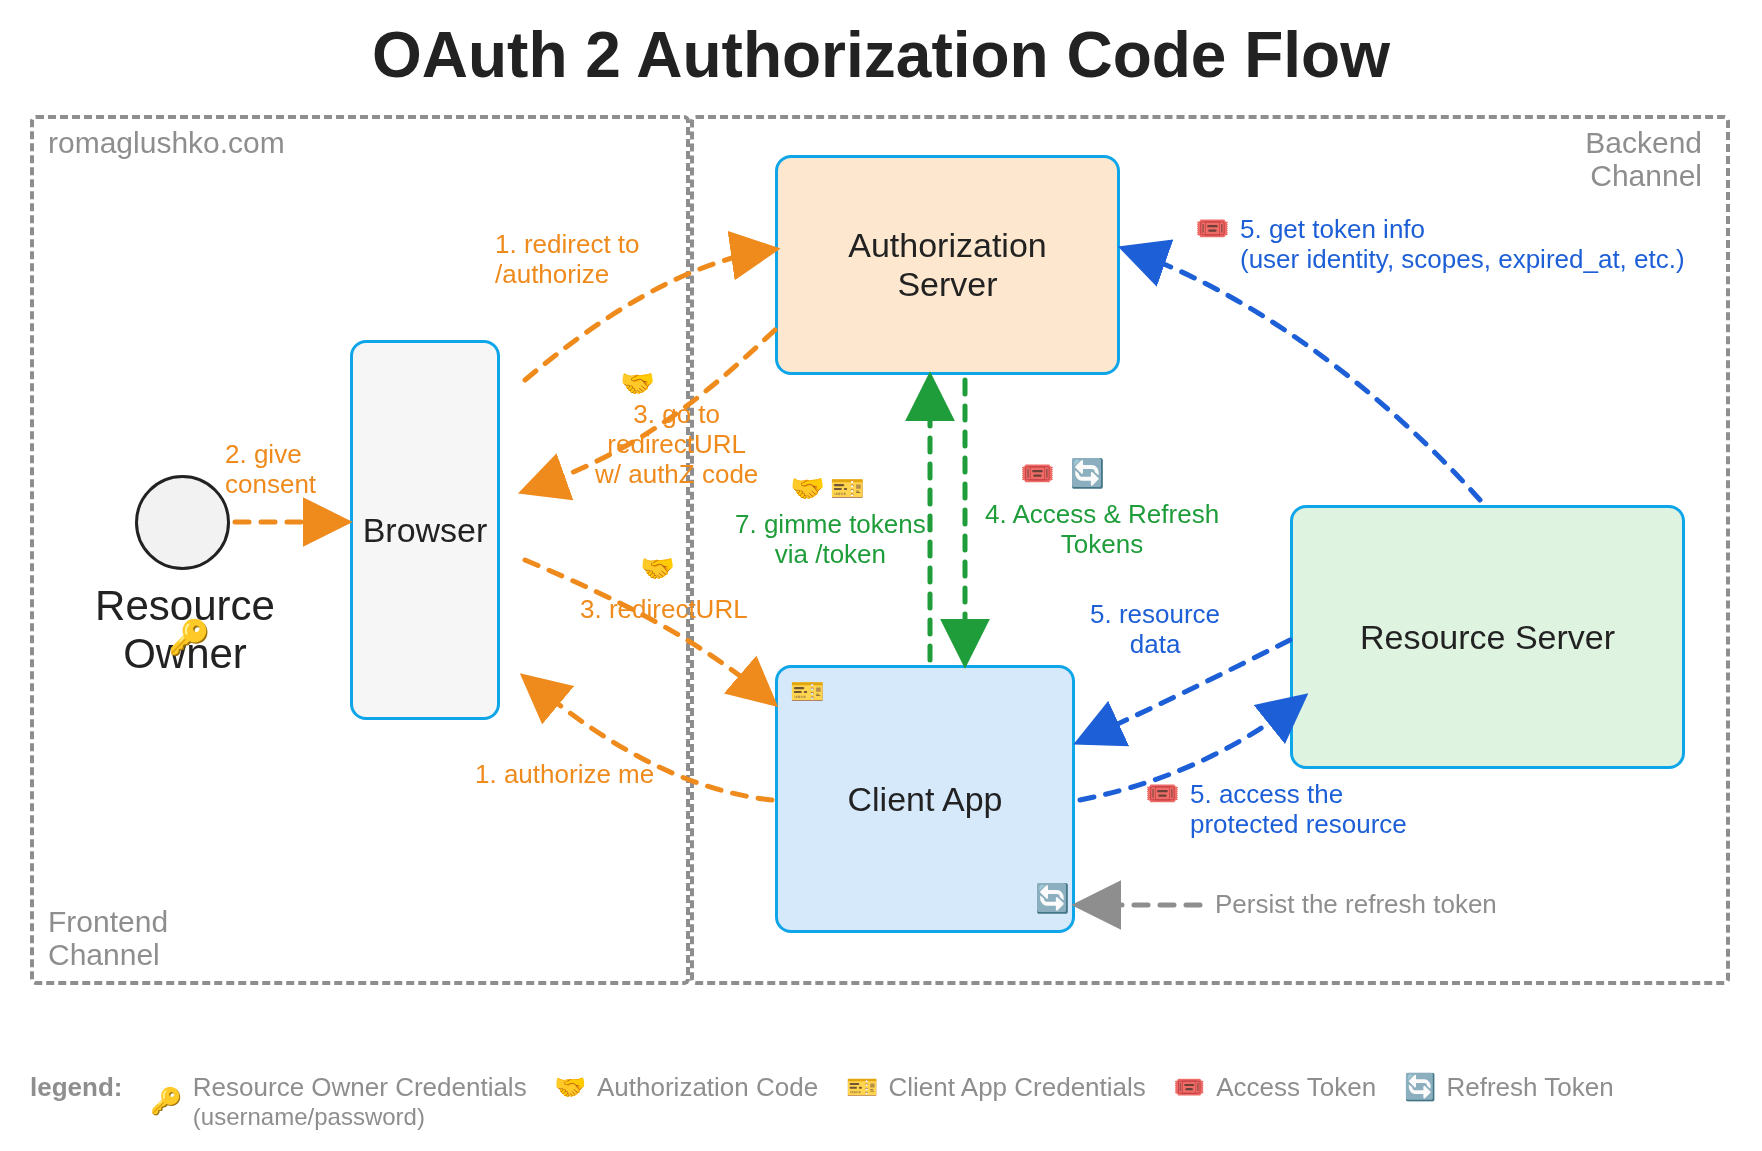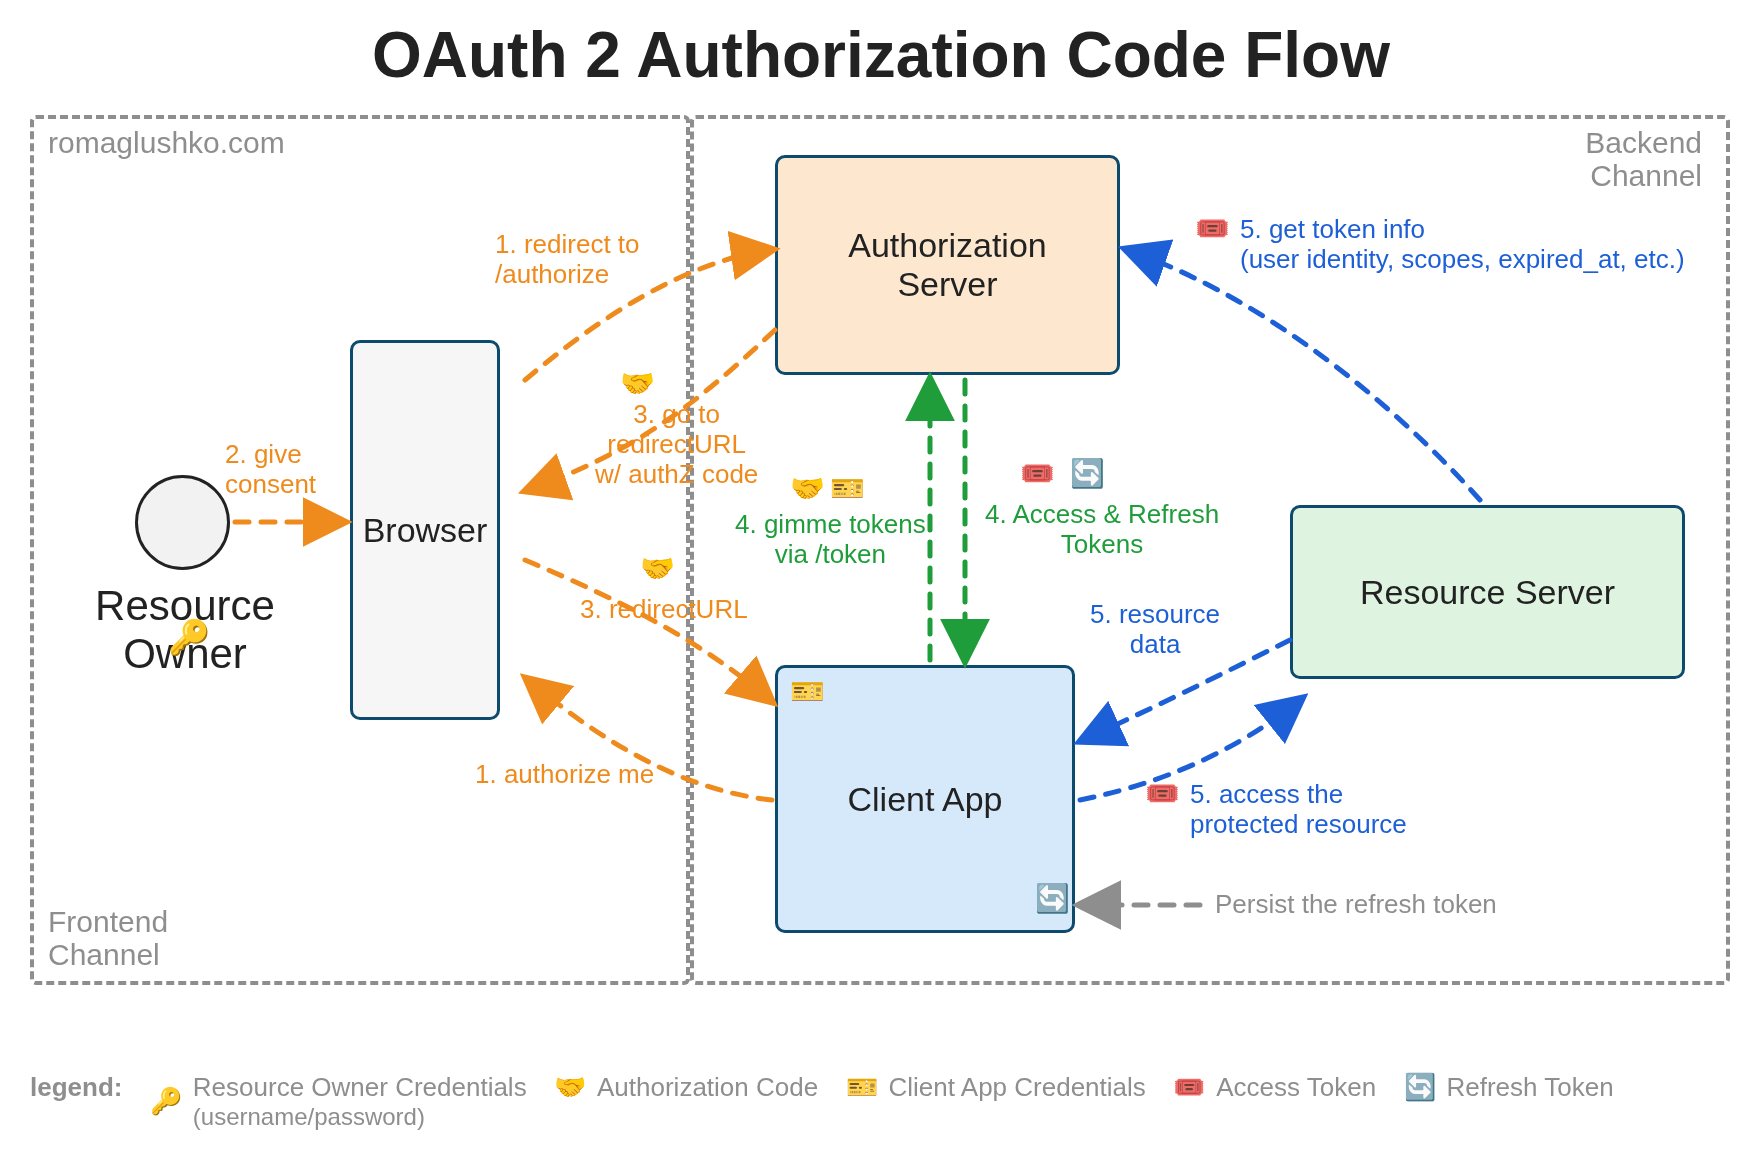--- a/index.html
+++ b/index.html
@@ -1,20 +1,20 @@
 <!DOCTYPE html>
 <html><head>
 <meta charset="utf-8">
 <style>
   html,body{margin:0;padding:0;background:#fff;font-family:"Comic Sans MS","Comic Sans",cursive,sans-serif;}
   .stage{position:relative;width:1762px;height:1151px;margin:0 auto;}
   .title{position:absolute;left:0;right:0;top:18px;text-align:center;font-size:64px;font-weight:700;color:#222;}
   .channel{position:absolute;border:4px dashed #8e8e8e;border-radius:6px;box-sizing:border-box;}
   .channel-label{position:absolute;font-size:30px;color:#8e8e8e;line-height:1.1;}
-  .box{position:absolute;border:3px solid #0c4a6e;border-radius:10px;box-sizing:border-box;display:flex;align-items:center;justify-content:center;font-size:34px;color:#222;text-align:center;padding:8px;}
+  .box{position:absolute;border:3px solid #0ea5e9;border-radius:16px;box-sizing:border-box;display:flex;align-items:center;justify-content:center;font-size:34px;color:#222;text-align:center;padding:8px;}
   .circle{position:absolute;border:3px solid #222;border-radius:50%;background:#f2f2f2;box-sizing:border-box;}
   .actor-label{position:absolute;font-size:42px;color:#222;text-align:center;width:260px;}
   .emoji{position:absolute;font-size:34px;line-height:1;}
   .emoji.small{font-size:28px;}
   .lbl{position:absolute;font-size:26px;line-height:1.15;white-space:nowrap;}
   .lbl.wrap{white-space:normal;}
   .c-orange{color:#ef8a1c;}
   .c-green{color:#1f9d3a;}
   .c-blue{color:#1d5fd6;}
   .c-gray{color:#8e8e8e;}
@@ -51,21 +51,21 @@
   <div class="box" style="left:775px;top:155px;width:345px;height:220px;background:#fde8cf;white-space:pre;">
     <span>Authorization
 Server</span>
   </div>
 
   <div class="box" style="left:775px;top:665px;width:300px;height:268px;background:#d6e9fb;">
     <span>Client App</span>
   </div>
   <div class="emoji small" style="left:790px;top:678px;">🎫</div>
 
-  <div class="box" style="left:1290px;top:505px;width:395px;height:174px;background:#dff3e1;">
+  <div class="box" style="left:1290px;top:505px;width:395px;height:264px;background:#dff3e1;">
     <span>Resource Server</span>
   </div>
 
   <svg class="layer" xmlns="http://www.w3.org/2000/svg">
     <defs>
       <marker id="arr-orange" viewBox="0 0 14 14" refX="11" refY="7" markerWidth="10" markerHeight="10" orient="auto">
         <path d="M0,0 L14,7 L0,14 Z" fill="#ef8a1c"></path>
       </marker>
       <marker id="arr-green" viewBox="0 0 14 14" refX="11" refY="7" markerWidth="10" markerHeight="10" orient="auto">
         <path d="M0,0 L14,7 L0,14 Z" fill="#1f9d3a"></path>
@@ -108,21 +108,21 @@
   <div class="lbl c-orange wrap" style="left:225px;top:440px;white-space:pre;">2. give
 consent</div>
   <div class="lbl c-orange wrap" style="left:595px;top:400px;white-space:pre;text-align:center;">3. go to
 redirectURL
 w/ authZ code</div>
   <div class="emoji small" style="left:620px;top:370px;">🤝</div>
   <div class="lbl c-orange" style="left:580px;top:595px;">3. redirectURL</div>
   <div class="emoji small" style="left:640px;top:555px;">🤝</div>
   <div class="lbl c-orange" style="left:475px;top:760px;">1. authorize me</div>
 
-  <div class="lbl c-green wrap" style="left:735px;top:510px;white-space:pre;text-align:center;">4. gimme tokens
+  <div class="lbl c-green wrap" style="left:735px;top:510px;white-space:pre;text-align:center;">7. gimme tokens
 via /token</div>
   <div class="emoji small" style="left:790px;top:475px;">🤝</div>
   <div class="emoji small" style="left:830px;top:475px;">🎫</div>
   <div class="lbl c-green wrap" style="left:985px;top:500px;white-space:pre;text-align:center;">4. Access &amp; Refresh
 Tokens</div>
   <div class="emoji small" style="left:1020px;top:460px;">🎟️</div>
   <div class="emoji small" style="left:1070px;top:460px;">🔄</div>
 
   <div class="lbl c-blue wrap" style="left:1240px;top:215px;white-space:pre;">5. get token info
 (user identity, scopes, expired_at, etc.)</div>

